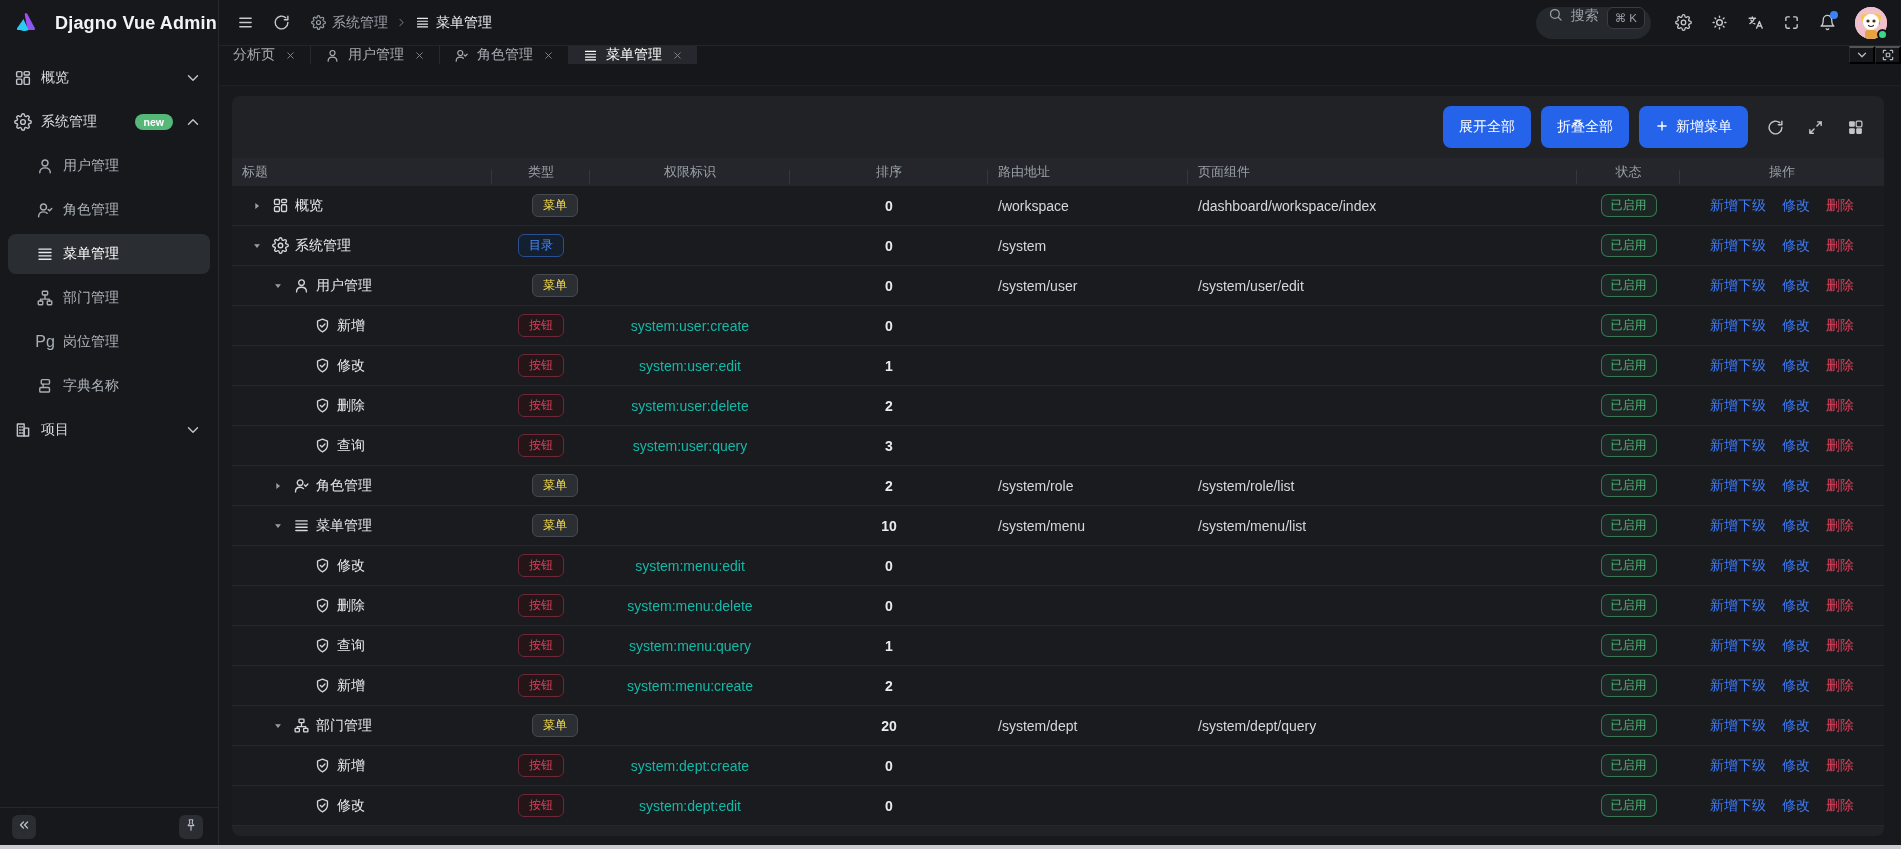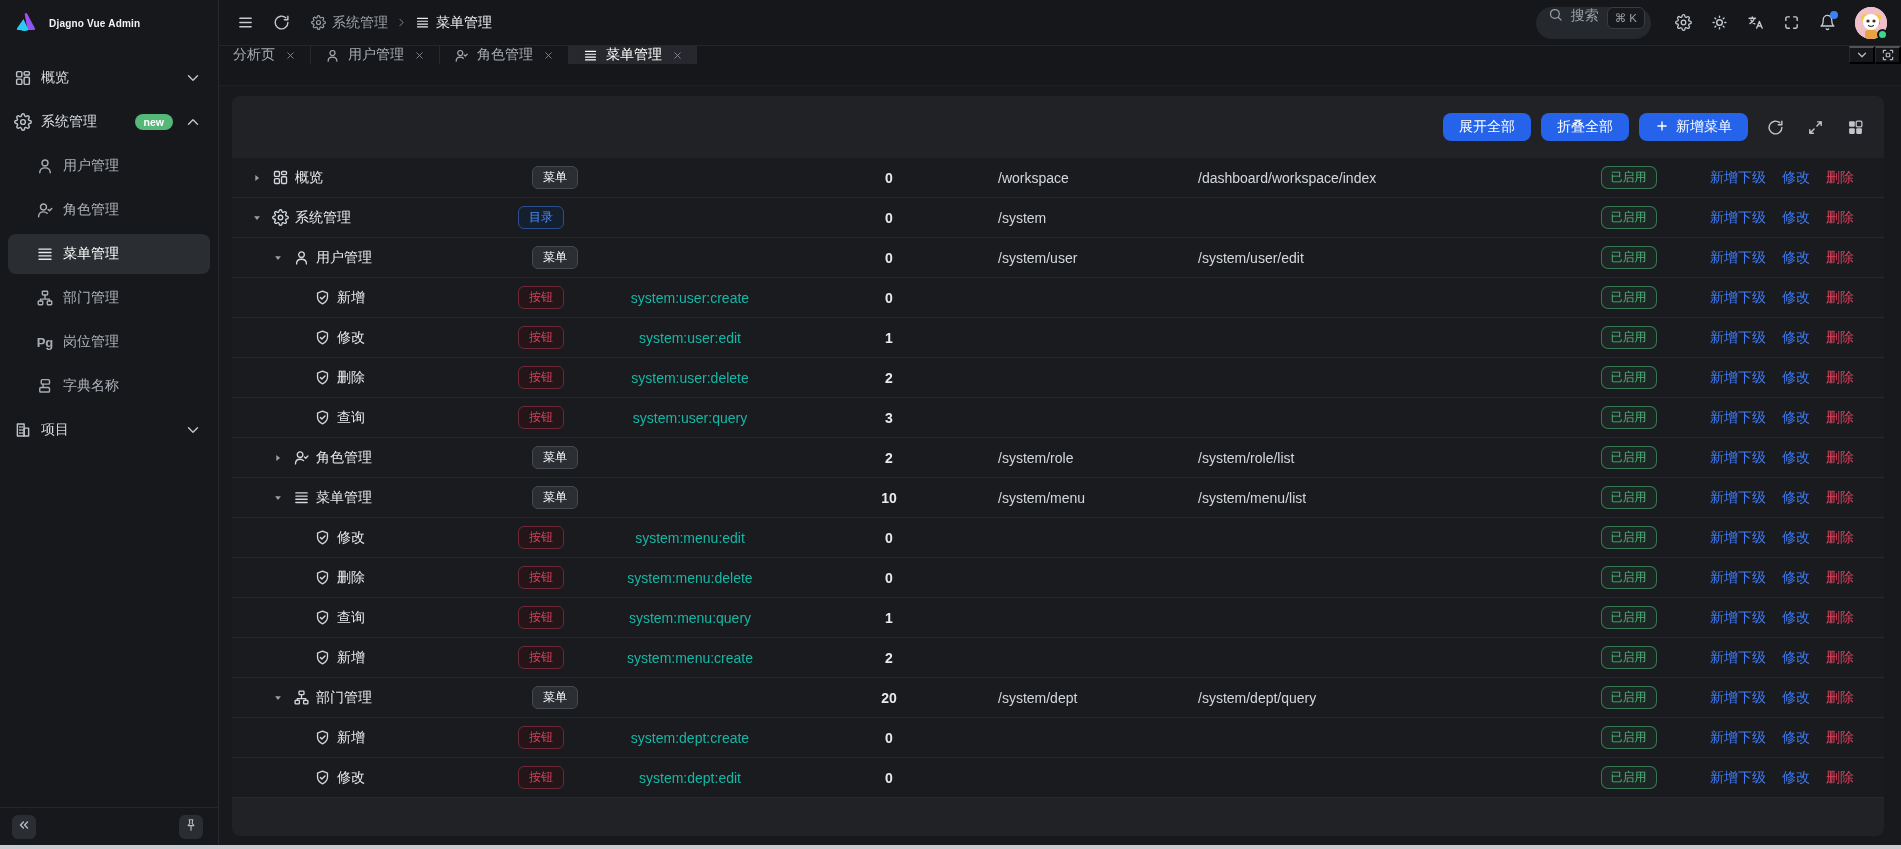--- a/index.html
+++ b/index.html
@@ -5,38 +5,38 @@
   * { margin:0; padding:0; box-sizing:border-box; }
   html,body { width:1901px; height:849px; overflow:hidden; background:#17191c;
     font-family:"Liberation Sans","DejaVu Sans",sans-serif; color:#e6e8ea; font-size:14px; }
   .app { display:flex; width:100%; height:100%; position:relative; }
 
   
   .sidebar { width:219px; height:100%; background:#16181c; border-right:1px solid #26292d;
     position:relative; flex:none; }
   .logo-row { height:46px; display:flex; align-items:center; gap:10px; padding-left:13px; cursor:pointer; }
   .logo-row svg { width:26px; height:26px; }
-  .app-title { font-size:10px; font-weight:bold; color:#f2f3f5; letter-spacing:.2px; white-space:nowrap; }
+  .app-title { font-size:18px; font-weight:bold; color:#f2f3f5; letter-spacing:.2px; white-space:nowrap;margin-left:6px; }
   .side-nav { padding-top:12px; }
   .side-item { height:40px; margin:0 8px 4px 8px; border-radius:8px; display:flex; align-items:center;
     gap:9px; padding:0 8px 0 6px; color:#c6cad0; cursor:pointer; white-space:nowrap; }
   .side-item .icon { width:18px; height:18px; flex:none; display:flex; align-items:center; justify-content:center; color:#bfc3c9; }
   .side-item .icon svg { width:18px; height:18px; }
   .side-item.parent { font-weight:500; color:#d8dbdf; }
   .side-item.child { padding-left:28px; color:#aeb3ba; }
   .side-item.child .icon { color:#a8adb4; }
   .side-item.child.active { background:#2a2d31; color:#ffffff; }
   .side-item.child.active .icon { color:#e8eaec; }
   .side-label { font-size:14px; }
   .chev { margin-left:auto; color:#8b9097; }
   .chev svg { width:14px; height:14px; }
   .new-badge { margin-left:auto; background:#55b878; color:#fff; font-size:10.5px; font-weight:bold;
     padding:2px 9px; border-radius:999px; }
   .new-badge + .chev { margin-left:2px; }
-  .icon.txt { font-size:13px; font-weight:bold; color:#a8adb4; width:18px; justify-content:center; }
+  .icon.txt { font-size:16px; font-weight:normal; color:#a8adb4; width:18px; justify-content:center; }
   .sidebar-footer { position:absolute; left:0; right:0; bottom:4px; height:38px; border-top:1px solid #24272b;
     display:flex; align-items:center; justify-content:space-between; padding:0 15px 0 12px; }
   .foot-btn { width:24px; height:24px; border-radius:6px; background:#2a2d32; border:none; color:#b8bcc2;
     display:flex; align-items:center; justify-content:center; cursor:pointer; }
   .foot-btn svg { width:14px; height:14px; }
 
   
   .main { flex:1; display:flex; flex-direction:column; min-width:0; }
 
   .topbar { height:46px; background:#15171a; border-bottom:1px solid #222529; display:flex; align-items:center;
@@ -70,21 +70,21 @@
   .tab-close { display:flex; color:#8b9097; margin-left:2px; cursor:pointer; }
   .tab-close svg { width:11px; height:11px; }
   .tab-tools { display:flex; align-items:stretch; margin-left:auto; }
   .tab-tool { width:26px; display:flex; align-items:center; justify-content:center; border-left:1px solid #26292d;
     color:#b8bcc2; cursor:pointer; background:none; }
   .tab-tool svg { width:14px; height:14px; }
 
   .content { flex:1; padding:10px 17px 0 13px; }
   .card { background:#202226; border-radius:8px; height:740px; overflow:hidden; }
   .toolbar { height:62px; display:flex; align-items:center; justify-content:flex-end; gap:10px; padding:0 16px; }
-  .btn-blue { height:28px; padding:0 16px; border:none; border-radius:8px; background:#2563eb; color:#fff;
+  .btn-blue { height:42px; padding:0 16px; border:none; border-radius:8px; background:#2563eb; color:#fff;
     font-size:14px; font-weight:500; cursor:pointer; display:flex; align-items:center; gap:7px;
     font-family:inherit; }
   .btn-blue .icon svg { width:14px; height:14px; }
   .tool-iconbtn { background:none; border:none; color:#c2c6cc; width:26px; height:26px; display:flex;
     align-items:center; justify-content:center; cursor:pointer; margin-left:4px; }
   .tool-iconbtn svg { width:17px; height:17px; }
 
   
   .table { width:100%; }
   .trow, .thead { display:grid; grid-template-columns:260px 98px 200px 198px 200px 1fr 103px 204px; }
@@ -98,21 +98,21 @@
   .caret { width:18px; height:18px; flex:none; display:flex; align-items:center; justify-content:center; color:#9aa0a8; cursor:pointer; }
   .caret svg { width:10px; height:10px; }
   .c-title .icon { width:17px; height:17px; flex:none; display:flex; color:#d4d7db; }
   .c-title .icon svg { width:17px; height:17px; }
   .row-title { color:#e8eaec; font-weight:500; }
   .c-center { text-align:center; }
   .perm { color:#14b8a6; }
   .order { color:#e8eaec; font-weight:bold; }
   .route { color:#d4d8dc; font-weight:500; }
   .badge { display:inline-block; font-size:12px; padding:3px 10px; border-radius:6px; border:1px solid; line-height:1.2; }
-  .t-gray { color:#ffffff; border-color:#46494f; background:#2b2e33;margin-left:28px; }
+  .t-gray { color:#fde047; border-color:#46494f; background:#2b2e33;margin-left:28px; }
   .t-blue { color:#4a8cff; border-color:#2b4f8e; background:#15202f; }
   .t-red  { color:#d6405a; border-color:#6e2737; background:#241519; }
   .status { display:inline-block; font-size:12px; padding:3px 9px; border-radius:7px; color:#4fb879;
     border:1px solid rgba(79,184,121,.55); background:rgba(79,184,121,.08); line-height:1.25; }
   .actions a { color:#3e7bf6; margin:0 6px; cursor:pointer; font-weight:500; }
   .actions a.danger { color:#d9405b; }
 
   .bottom-strip { position:fixed; left:0; bottom:0; width:100%; height:4px; background:#c9cdd1; }
 </style>
 </head>
@@ -455,20 +455,30 @@
           <button class="tool-iconbtn">
             <svg viewBox="0 0 24 24" fill="currentColor">
                 <rect x="3" y="3" width="8" height="8" rx="1.5"></rect>
                 <rect x="13" y="3" width="8" height="8" rx="1.5" fill="none" stroke="currentColor" stroke-width="1.8"></rect>
                 <rect x="3" y="13" width="8" height="8" rx="1.5"></rect>
                 <rect x="13" y="13" width="8" height="8" rx="1.5"></rect>
               </svg>
           </button>
         </div>
         <div class="table">
+          <div class="thead" id="thead">
+              <div class="th al-l">标题</div>
+              <div class="th al-c">类型</div>
+              <div class="th al-c">权限标识</div>
+              <div class="th al-c">排序</div>
+              <div class="th al-l">路由地址</div>
+              <div class="th al-l">页面组件</div>
+              <div class="th al-c">状态</div>
+              <div class="th al-c">操作</div>
+            </div>
           <div class="tbody" id="tbody">
               <div class="trow">
       <div class="cell c-title" style="padding-left:16px">
         <span class="caret">
                     <svg viewBox="0 0 24 24" fill="currentColor">
                       <path d="M8 5l9 7-9 7z"></path>
                     </svg>
                   </span>
                   <span class="icon ">
                     <svg viewBox="0 0 24 24" fill="none" stroke="currentColor" stroke-width="1.9" stroke-linecap="round" stroke-linejoin="round">

